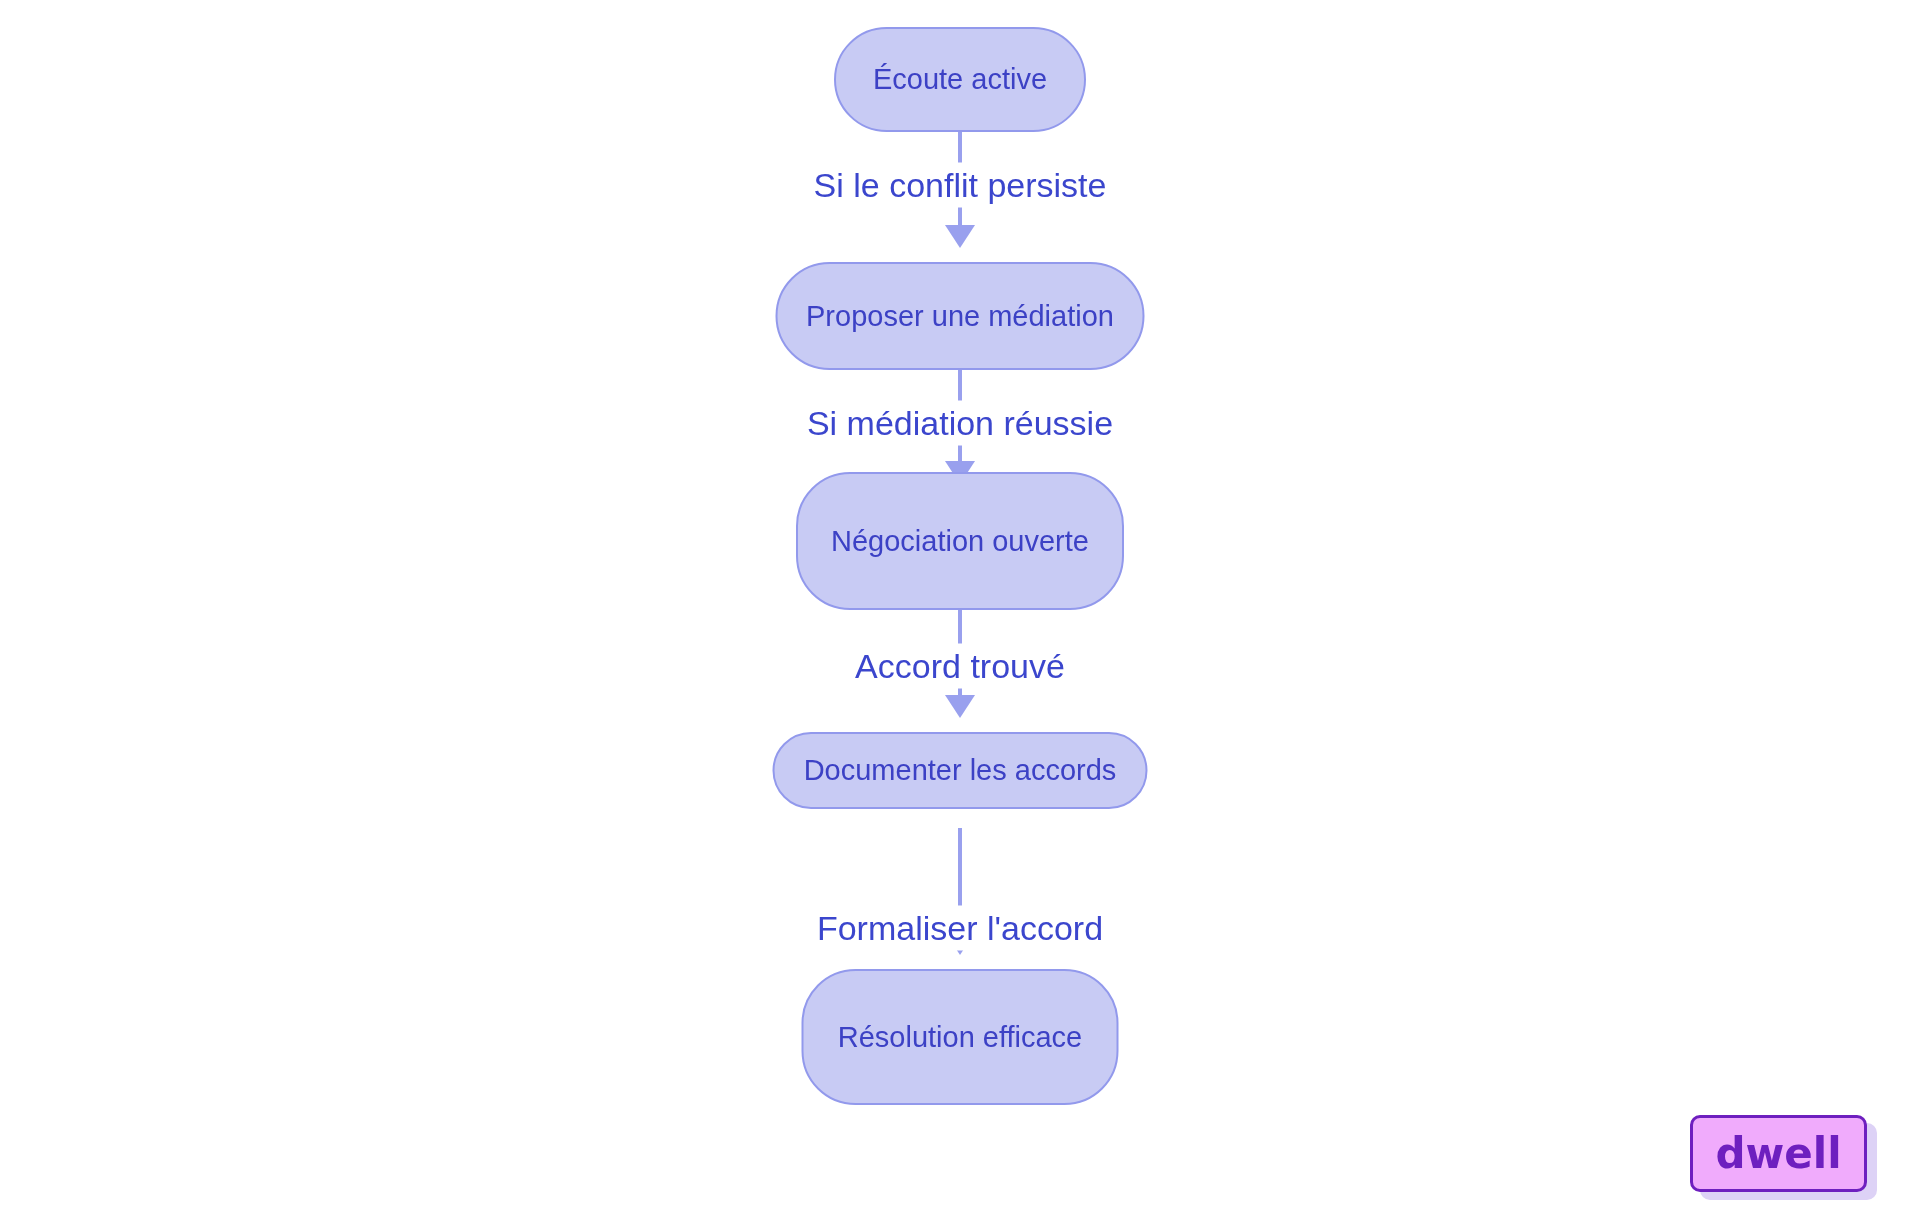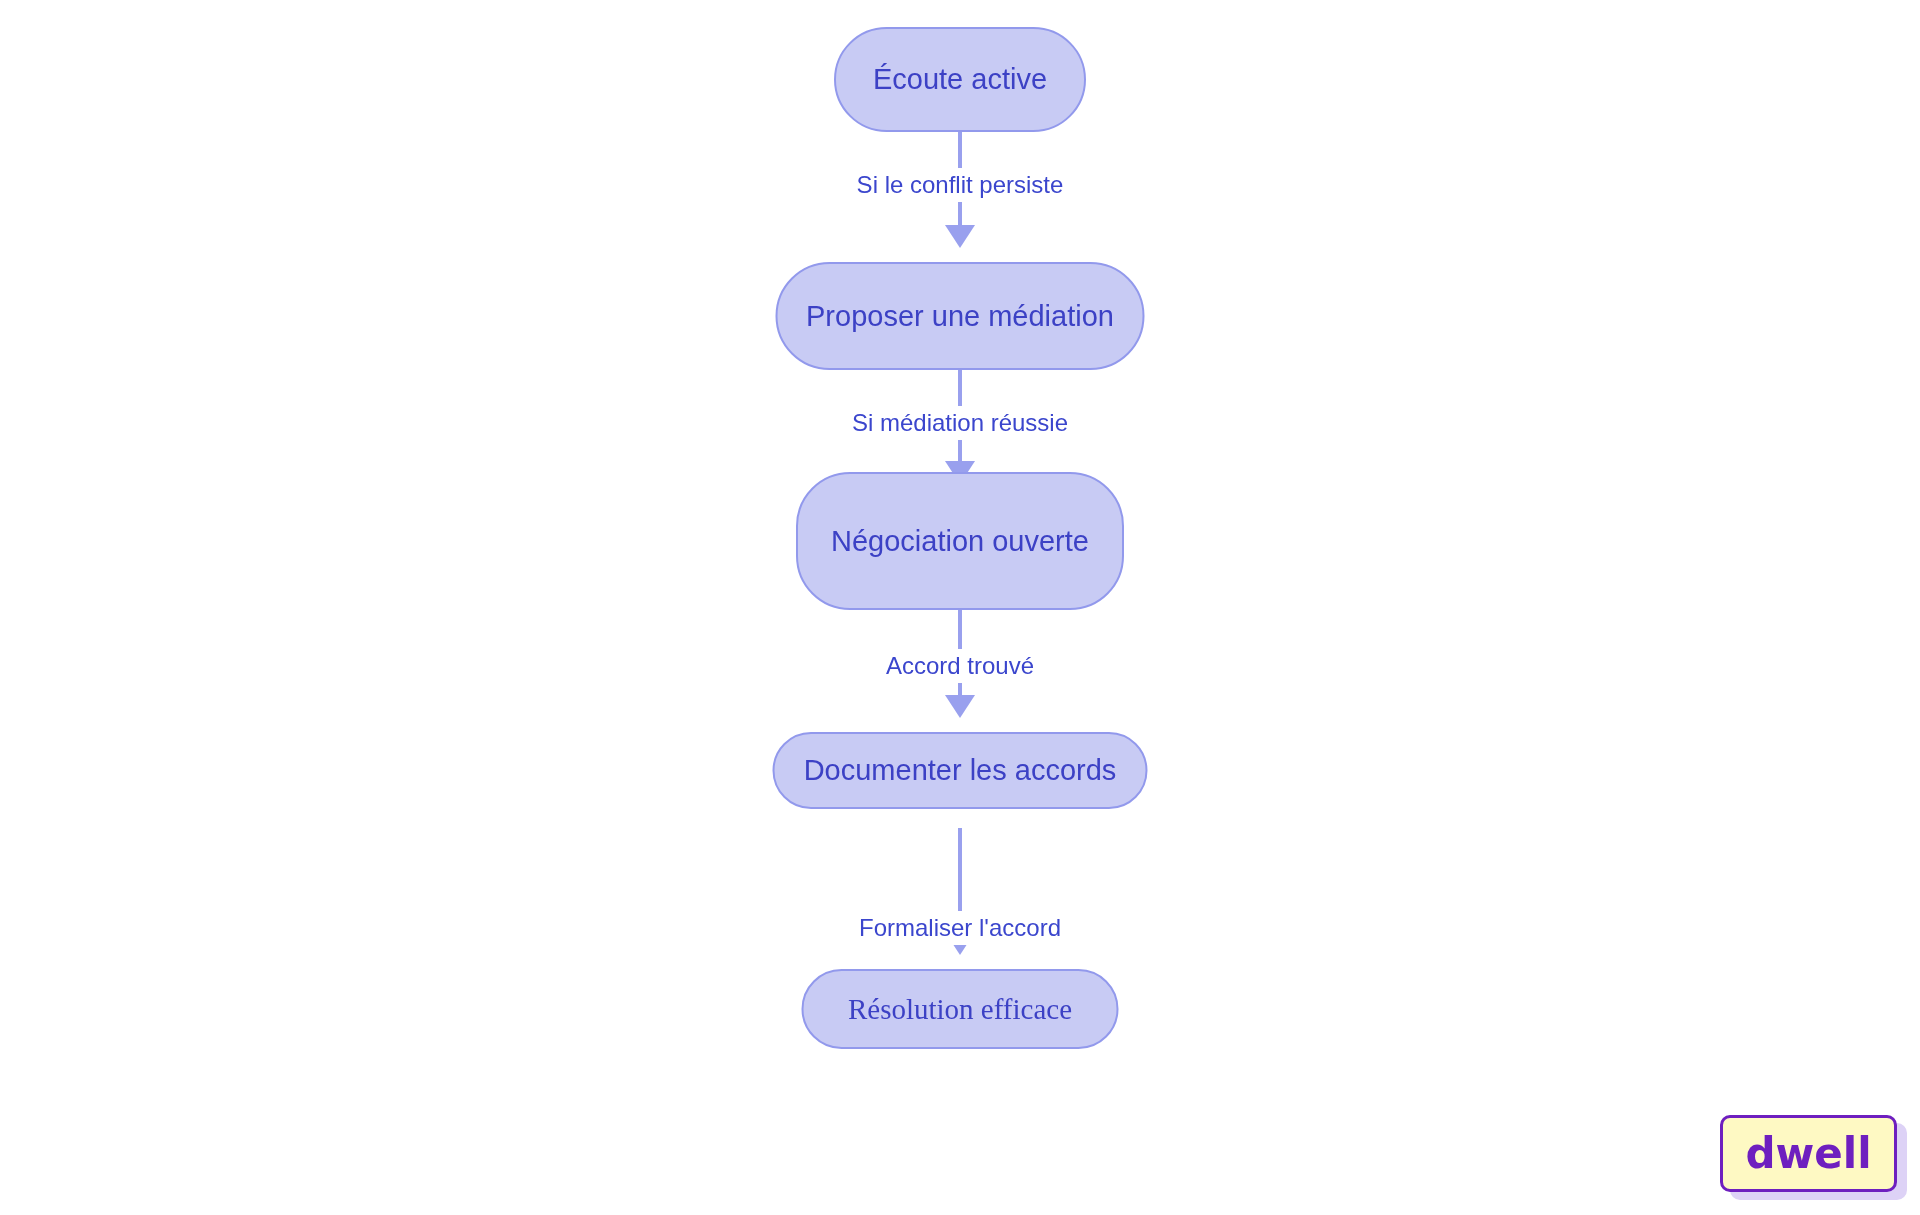--- a/index.html
+++ b/index.html
@@ -48,39 +48,38 @@
     border-left: 15px solid transparent;
     border-right: 15px solid transparent;
     border-top: 23px solid var(--edge-line, #99a0ee);
   }
   .edge-label {
     position: absolute;
     left: 960px;
     transform: translate(-50%, -50%);
     background: #ffffff;
     padding: 3px 10px;
-    font-size: 24px;
+    font-size: 34px;
     color: var(--edge-label-text, #3b46cd);
     white-space: nowrap;
   }
   .logo-badge {
     position: absolute;
     left: 1690px;
     top: 1115px;
     width: 177px;
     height: 77px;
     box-sizing: border-box;
-    background: #fef9c3;
+    background: #f0abfc;
     border: 3px solid var(--logo-purple, #6e1fbf);
     border-radius: 10px;
     box-shadow: 10px 8px 0 var(--logo-shadow, #ddd2f6);
     display: flex;
     align-items: center;
     justify-content: center;
-    margin-left: 30px;
   }
   .logo-text {
     color: var(--logo-purple, #6e1fbf);
     font-weight: bold;
     font-size: 42px;
     letter-spacing: 0px;
     font-family: "DejaVu Sans", "Liberation Sans", sans-serif;
   }
 </style>
 </head>
@@ -100,19 +99,19 @@
 
   <div class="edge-label" style="top:185px;">Si le conflit persiste</div>
   <div class="edge-label" style="top:423px;">Si médiation réussie</div>
   <div class="edge-label" style="top:658px;margin-top:8px;">Accord trouvé</div>
   <div class="edge-label" style="top:928px;">Formaliser l'accord</div>
 
   <div class="node" style="top:15px;  width:252px; height:105px;">Écoute active</div>
   <div class="node" style="top:250px; width:369px; height:108px;">Proposer une médiation</div>
   <div class="node" style="top:460px; width:328px; height:138px;">Négociation ouverte</div>
   <div class="node" style="top:720px; width:375px; height:77px;">Documenter les accords</div>
-  <div class="node" style="top:957px; width:317px; height:80px;font-family:Liberation Serif, serif;">Résolution efficace</div>
+  <div class="node" style="top:957px; width:317px; height:136px;">Résolution efficace</div>
 
   <div class="logo-badge">
     <span class="logo-text">dwell</span>
   </div>
 
 </div>
 
 </body></html>

